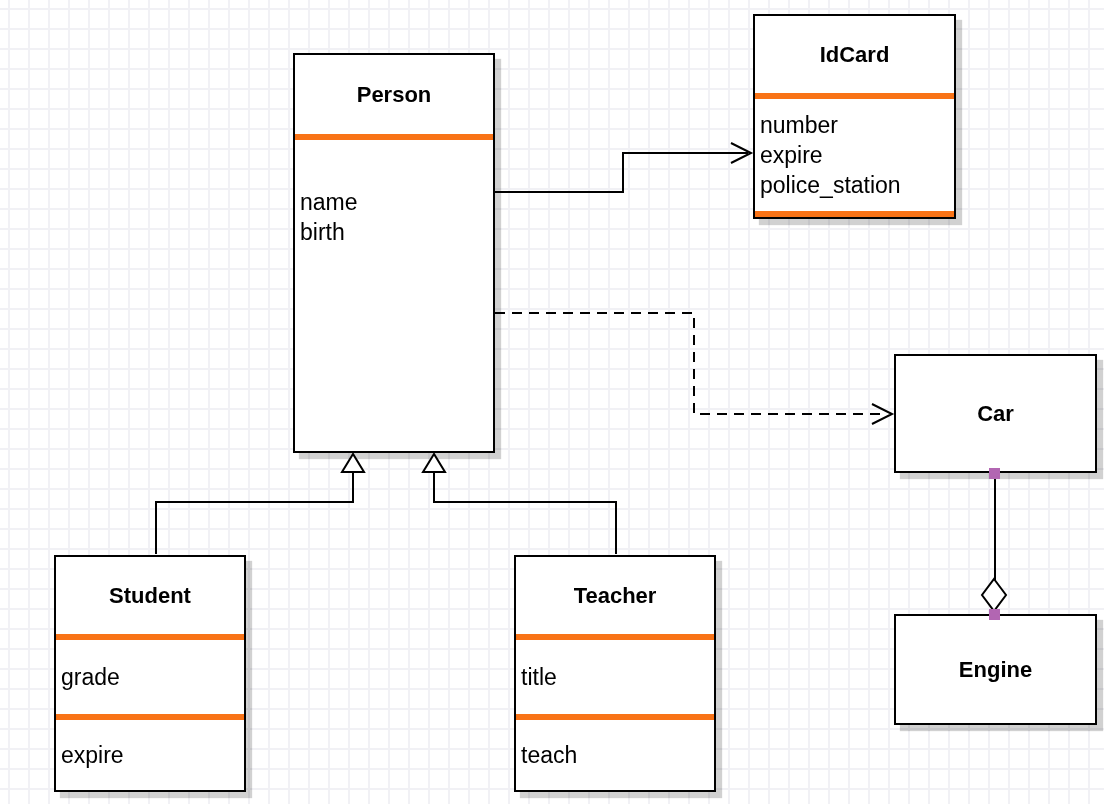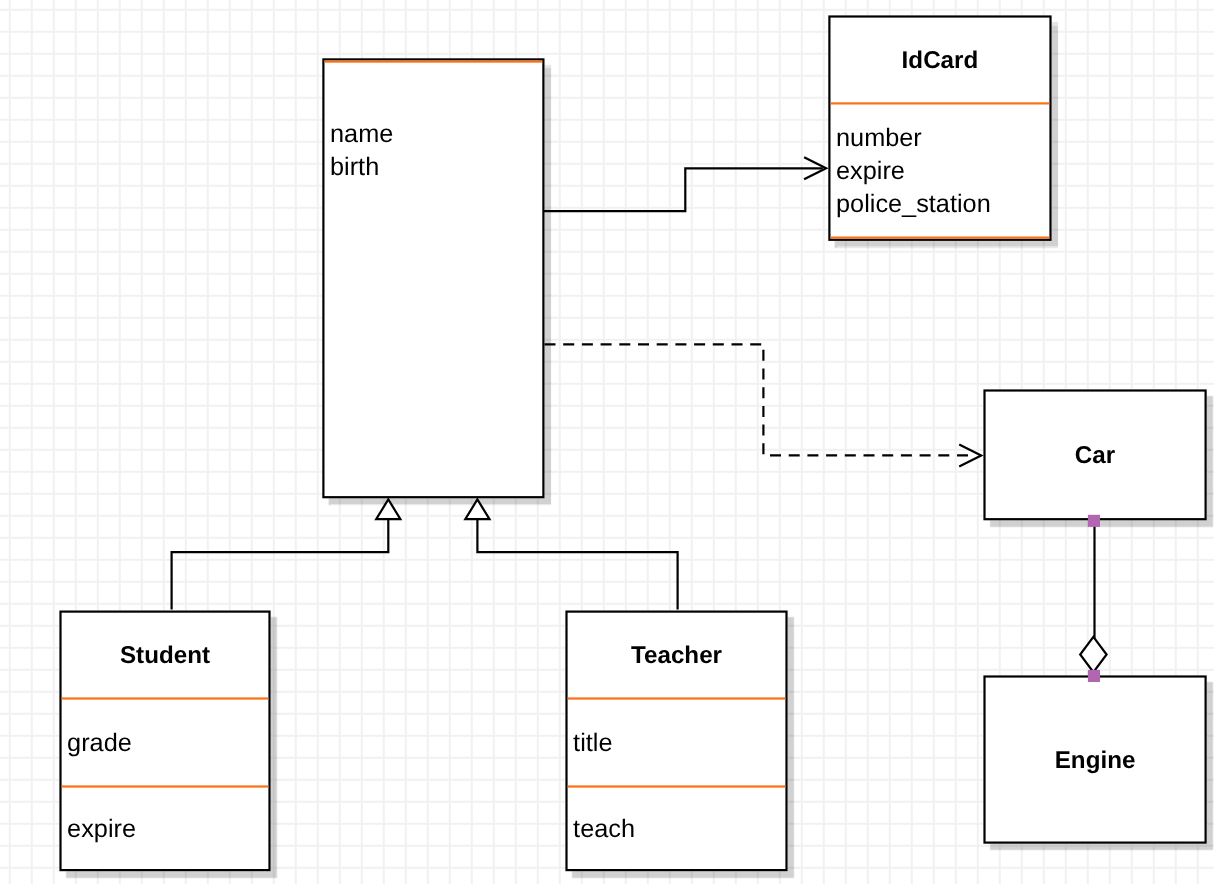--- a/index.html
+++ b/index.html
@@ -28,35 +28,36 @@
     box-shadow: 6px 6px 1px rgba(0,0,0,0.18);
     display: flex; flex-direction: column;
     z-index: 2; color: #000000;
   }
   .uml-title {
     flex: 0 0 auto; box-sizing: border-box;
     display: flex; align-items: center; justify-content: center;
     font-weight: bold; font-size: 22px;
   }
   .compartment {
-    box-sizing: border-box; border-top: 2px solid #f97316;
+    box-sizing: border-box; border-top: 6px solid #f97316;
     display: flex; flex-direction: column; justify-content: center;
     padding-left: 5px; overflow: hidden;
   }
   .compartment.grow { flex: 1 1 auto; }
   .member { font-size: 23px; line-height: 30px; white-space: nowrap; }
   .uml-class.single { align-items: stretch; }
   .uml-class.single .uml-title { flex: 1 1 auto; text-align: right; }
 </style>
 </head>
 <body>
 
 <div class="canvas">
 
   <div class="uml-class" style="left:293px; top:53px; width:202px; height:400px;">
+    <div class="uml-title" style="height:79px">Person</div>
     <div class="compartment" style="height:160px">
       <div class="member">name</div>
       <div class="member">birth</div>
     </div>
   </div>
 
   <div class="uml-class" style="left:753px; top:14px; width:203px; height:205px;">
     <div class="uml-title" style="height:77px">IdCard</div>
     <div class="compartment" style="height:162px">
       <div class="member">number</div>
@@ -83,21 +84,21 @@
     </div>
     <div class="compartment grow">
       <div class="member">teach</div>
     </div>
   </div>
 
   <div class="uml-class single" style="left:894px; top:354px; width:203px; height:119px;">
     <div class="uml-title">Car</div>
   </div>
 
-  <div class="uml-class single" style="left:894px; top:614px; width:203px; height:153px;">
+  <div class="uml-class single" style="left:894px; top:614px; width:203px; height:111px;">
     <div class="uml-title">Engine</div>
   </div>
 
   <svg class="edges-layer" width="1104" height="804" viewBox="0 0 1104 804">
 
     <g>
       <path d="M 494 192 H 623 V 153 H 748" fill="none" stroke="#000000" stroke-width="2"></path>
       <path d="M 731 143 L 751 153 L 731 163" fill="none" stroke="#000000" stroke-width="2"></path>
     </g>
 

